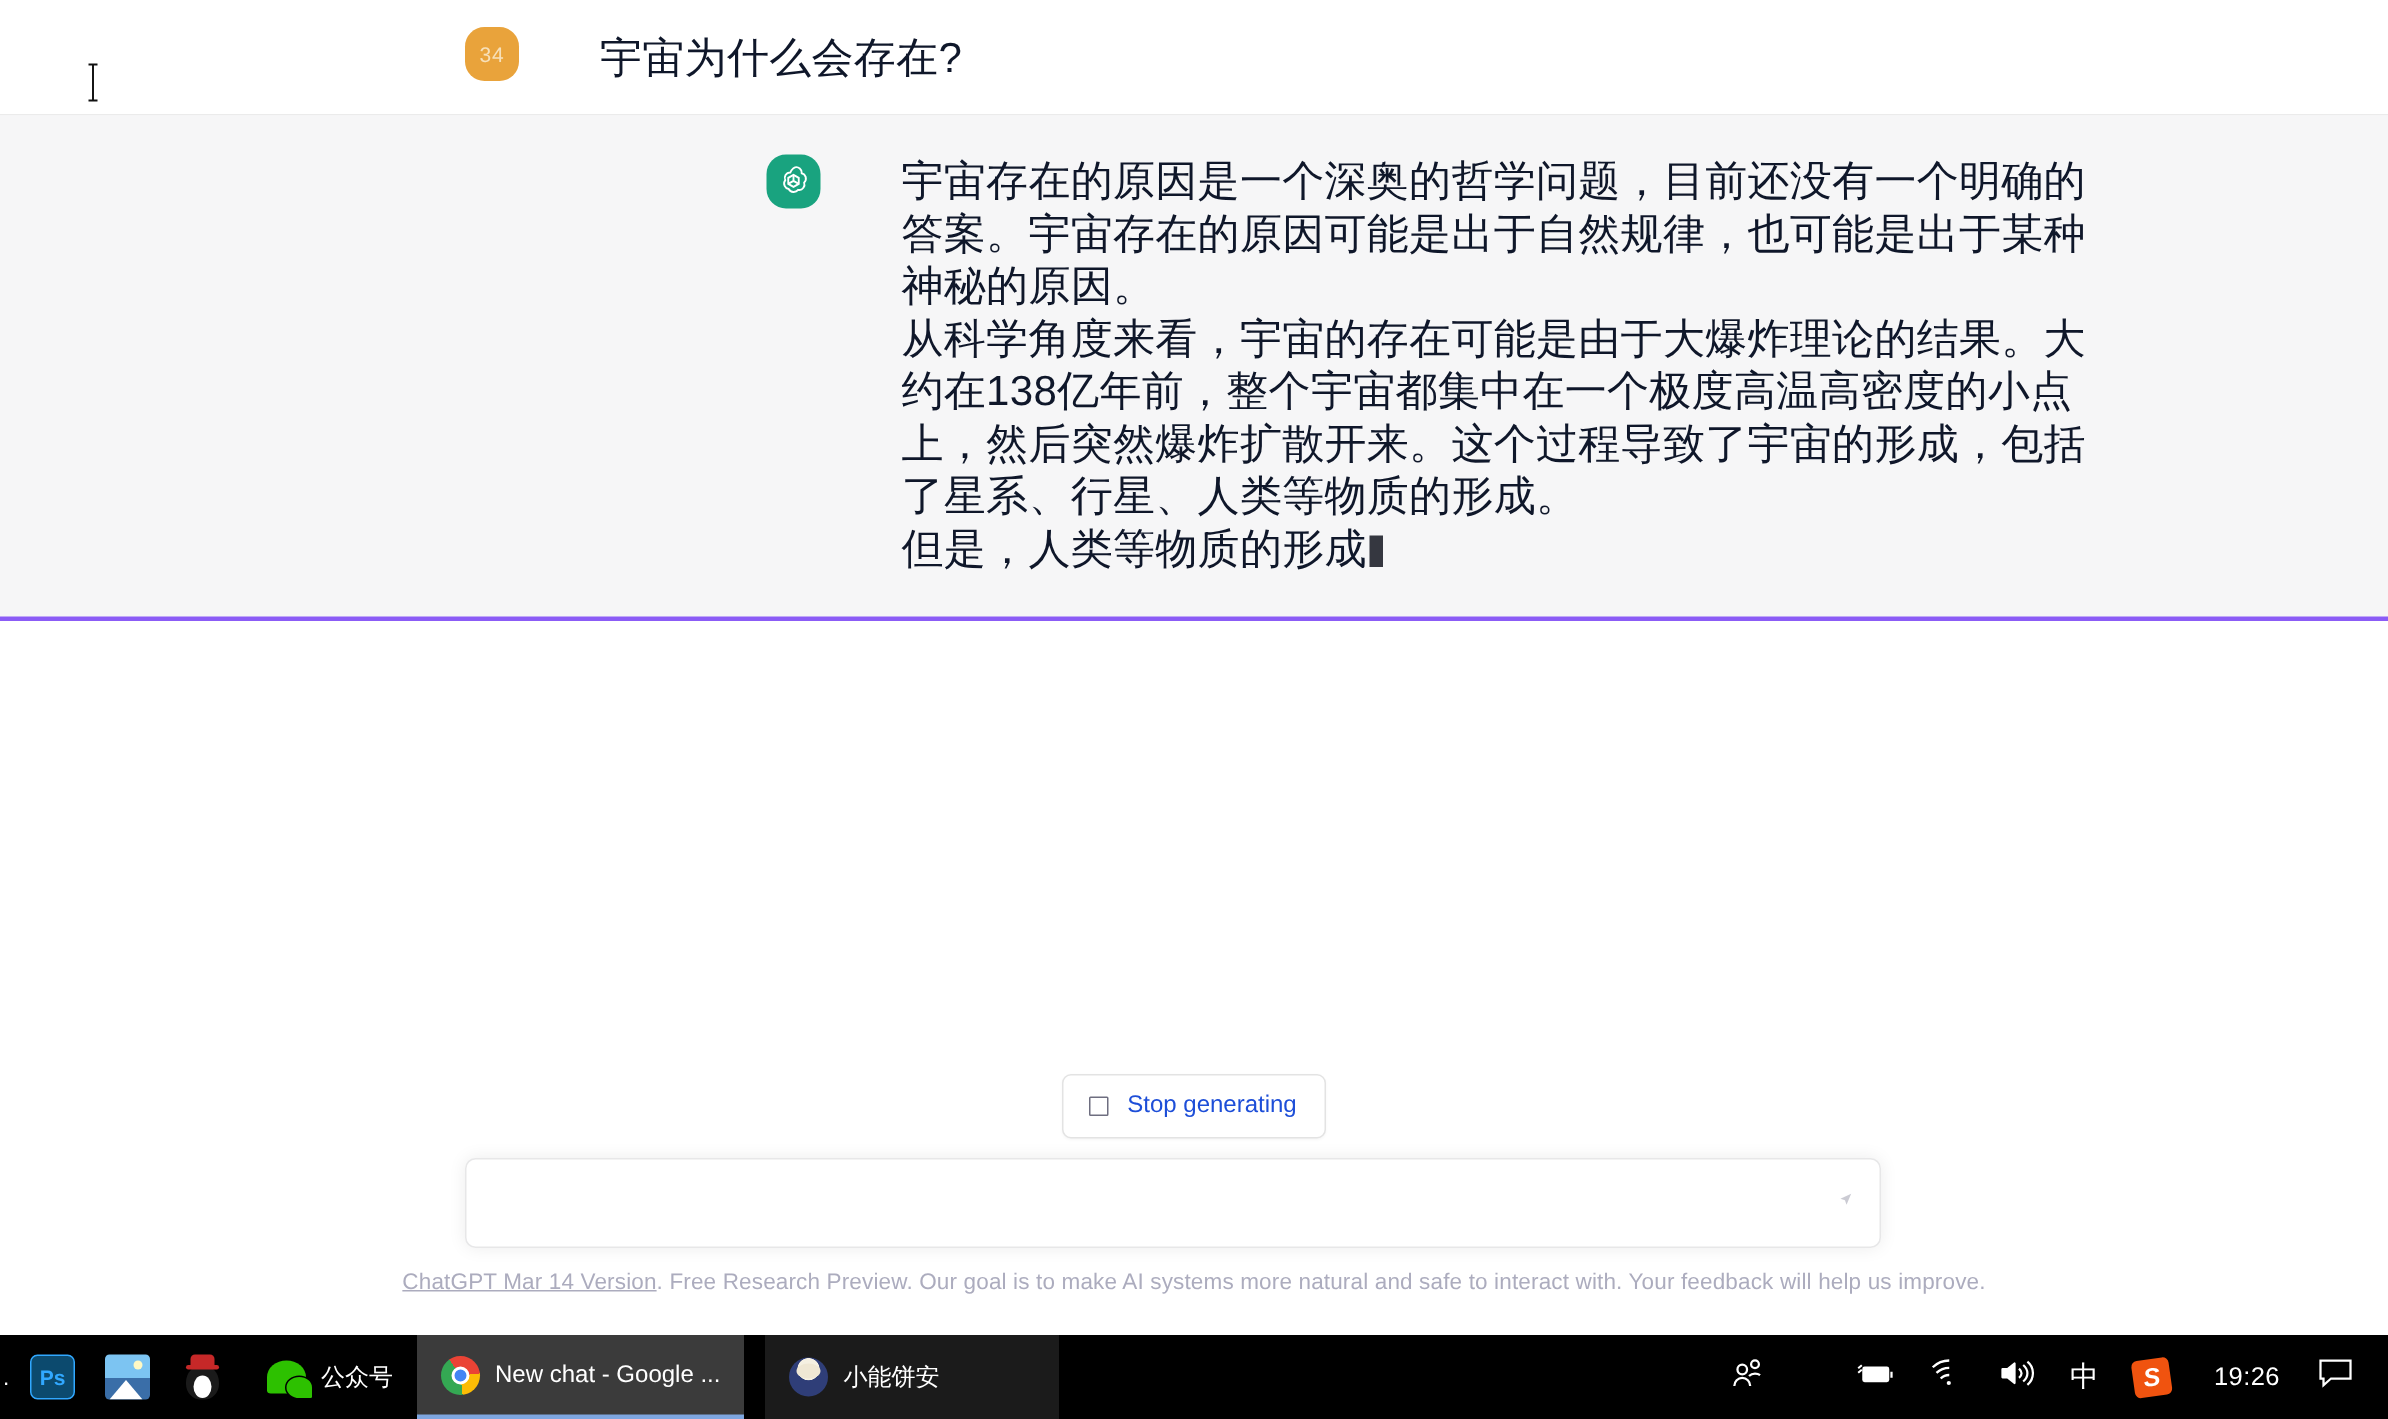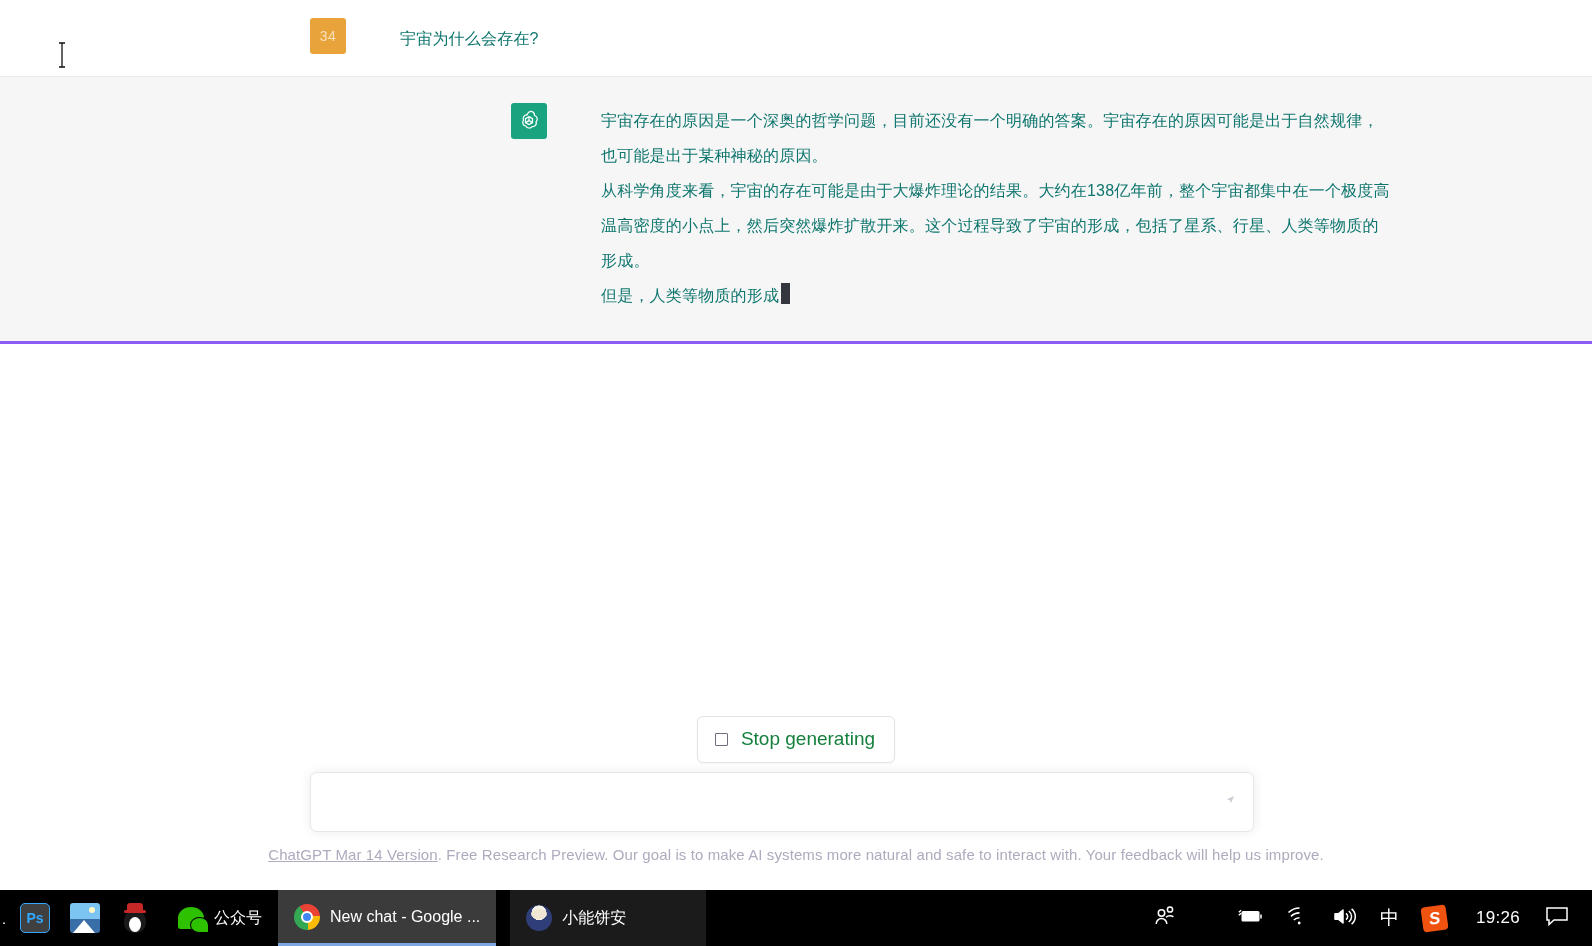--- a/index.html
+++ b/index.html
@@ -64,41 +64,41 @@
     display: flex;
     align-items: flex-start;
     margin-left: 310px;
     max-width: 880px;
   }
 
   .avatar {
     width: 36px;
     height: 36px;
     flex: 0 0 36px;
-    border-radius: 3px;
+    border-radius: 13px;
     display: flex;
     align-items: center;
     justify-content: center;
     overflow: hidden;
   }
   .avatar.user {
     background: #e9a33b;
     color: #f7e0b9;
     font-size: 14px;
     letter-spacing: 0.5px;
   }
   .avatar.assistant {
     background: #19a37f;
   }
   .avatar.assistant svg { display: block; }
 
   .msg-body {
     margin-left: 54px;
-    color: #0f766e;
-    font-size: 16px;
+    color: #0f172a;
+    font-size: 28px;
     line-height: 35px;
     letter-spacing: 0.2px;
   }
   .msg-body.user-text {
     padding-top: 3px;
   }
   .msg-body p { margin: 0; }
   .msg-body p + p { }
 
   .stream-cursor {
@@ -119,22 +119,22 @@
     justify-content: center;
   }
   .stop-btn {
     display: inline-flex;
     align-items: center;
     gap: 13px;
     background: #ffffff;
     border: 1px solid #e3e3e3;
     border-radius: 6px;
     padding: 11px 19px 12px 17px;
-    color: #15803d;
-    font-size: 19px;
+    color: #1d4ed8;
+    font-size: 16px;
     box-shadow: 0 1px 2px rgba(0,0,0,0.04);
     cursor: pointer;
   }
   .stop-square {
     width: 13px;
     height: 13px;
     border: 1.6px solid #6e6e80;
     border-radius: 1px;
     display: inline-block;
   }
@@ -315,21 +315,21 @@
     content: "";
     position: absolute;
     right: -5px; bottom: -4px;
     width: 17px; height: 14px;
     background: #2dc100;
     border-radius: 50% 50% 10% 50%;
     border: 1.5px solid #000;
   }
   .ps-logo {
     width: 30px; height: 30px;
-    background: #404040;
+    background: #0c4a6e;
     border: 1.5px solid #31a8ff;
     border-radius: 5px;
     color: #31a8ff;
     font-size: 14px;
     font-weight: bold;
     display: flex;
     align-items: center;
     justify-content: center;
   }
   .photo-logo {

